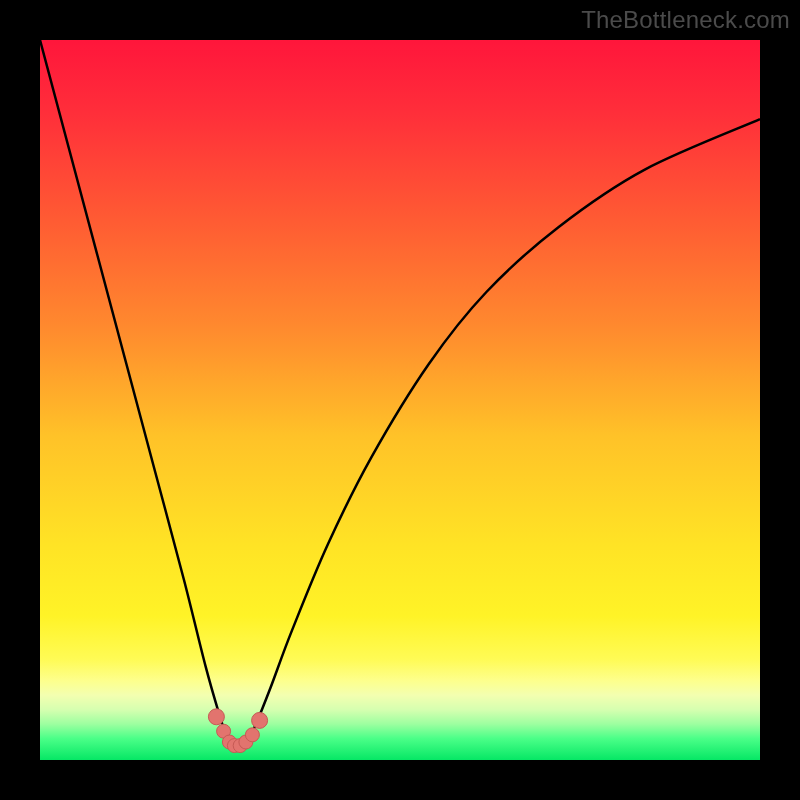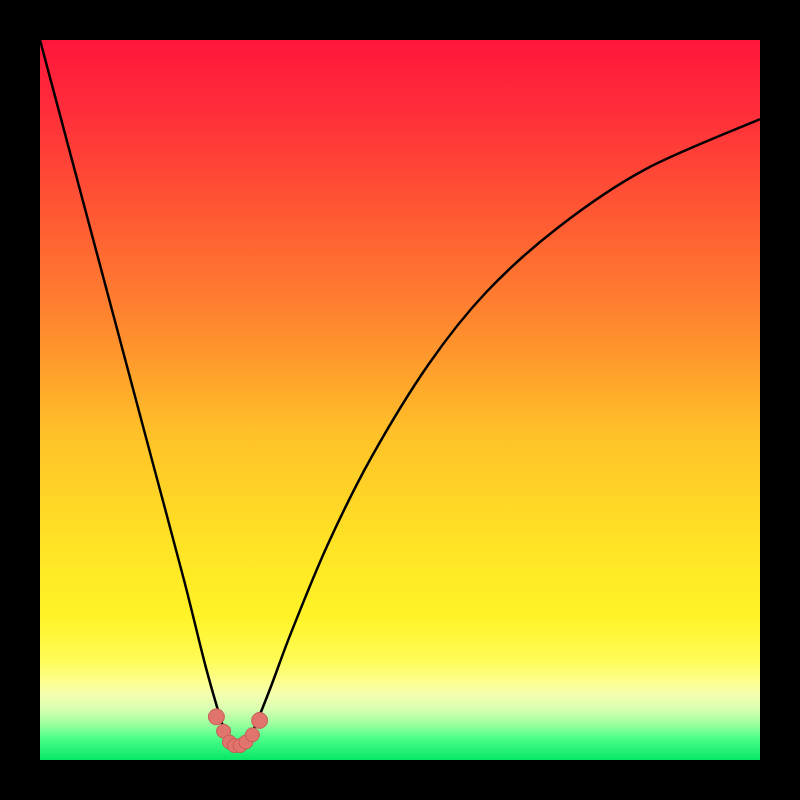--- a/index.html
+++ b/index.html
@@ -79,13 +79,14 @@
           <circle cx="183.6" cy="691.2" r="7" fill="#e2746e" stroke="#c65a55" stroke-width="1"></circle>
           <circle cx="189.4" cy="702.0" r="7" fill="#e2746e" stroke="#c65a55" stroke-width="1"></circle>
           <circle cx="194.4" cy="705.6" r="7" fill="#e2746e" stroke="#c65a55" stroke-width="1"></circle>
           <circle cx="200.2" cy="705.6" r="7" fill="#e2746e" stroke="#c65a55" stroke-width="1"></circle>
           <circle cx="205.9" cy="702.0" r="7" fill="#e2746e" stroke="#c65a55" stroke-width="1"></circle>
           <circle cx="212.4" cy="694.8" r="7" fill="#e2746e" stroke="#c65a55" stroke-width="1"></circle>
           <circle cx="219.6" cy="680.4" r="8" fill="#e2746e" stroke="#c65a55" stroke-width="1"></circle>
         </g>
     </svg>
   </div>
+  <div class="watermark">TheBottleneck.com</div>
 </div>
 
 </body></html>

